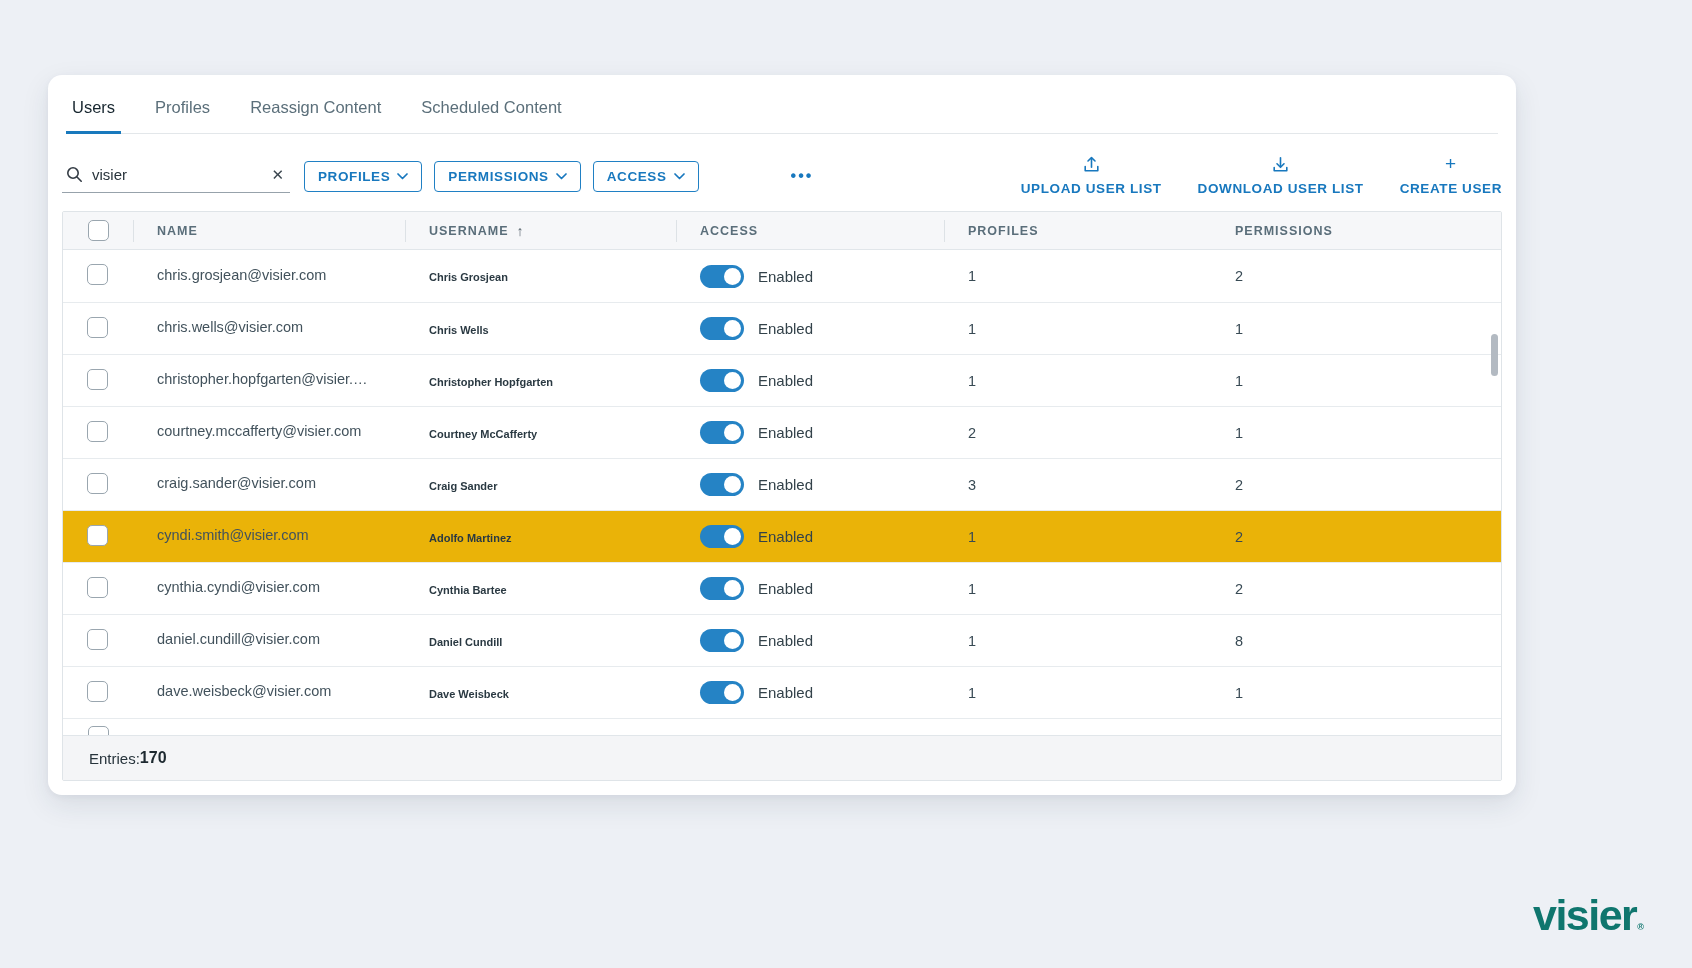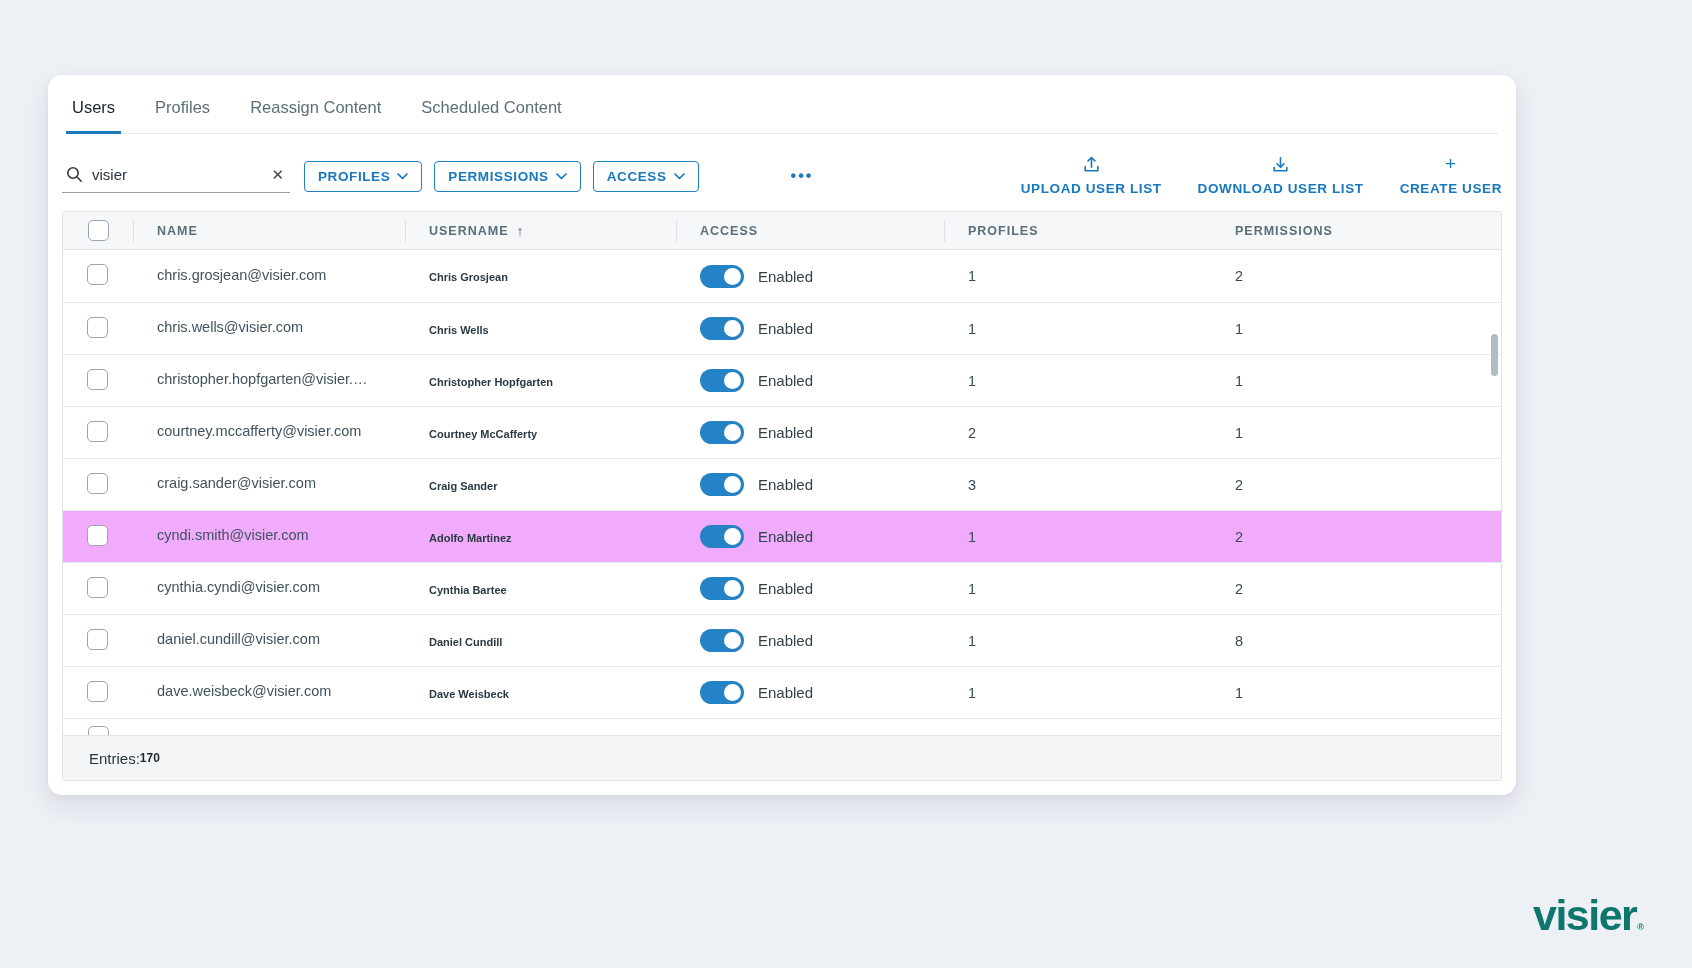--- a/index.html
+++ b/index.html
@@ -181,21 +181,21 @@
     cursor: pointer;
   }
   .c-check { padding-left: 25px; }
 
   .trow {
     height: 52px;
     border-top: 1px solid #e7ebee;
     background: #ffffff;
   }
   .trow:first-child { border-top: none; }
-  .trow.highlighted { background: #f0abfc; }
+  .trow.highlighted { background: #eab308; }
 
   .cell { padding-left: 24px; font-size: 14.5px; color: #384a54; }
   .username {
     display: inline-block;
     max-width: 242px;
     white-space: nowrap;
     overflow: hidden;
     color: #42525c;
     text-align: right;
   }
@@ -230,21 +230,21 @@
 
   .tfoot {
     height: 45px;
     background: #f4f5f7;
     border-top: 1px solid #e1e6ea;
     display: flex;
     align-items: center;
     padding-left: 26px;
   }
   .entries-label { font-size: 15px; color: #27343c; }
-  .entries-value { font-size: 12px; font-weight: 700; color: #1d2930; }
+  .entries-value { font-size: 16px; font-weight: 700; color: #1d2930; }
 
   .scroll-thumb {
     position: absolute;
     right: 3px; top: 122px;
     width: 7px; height: 42px;
     border-radius: 4px;
     background: #b3bac2;
     cursor: grab;
   }
 

